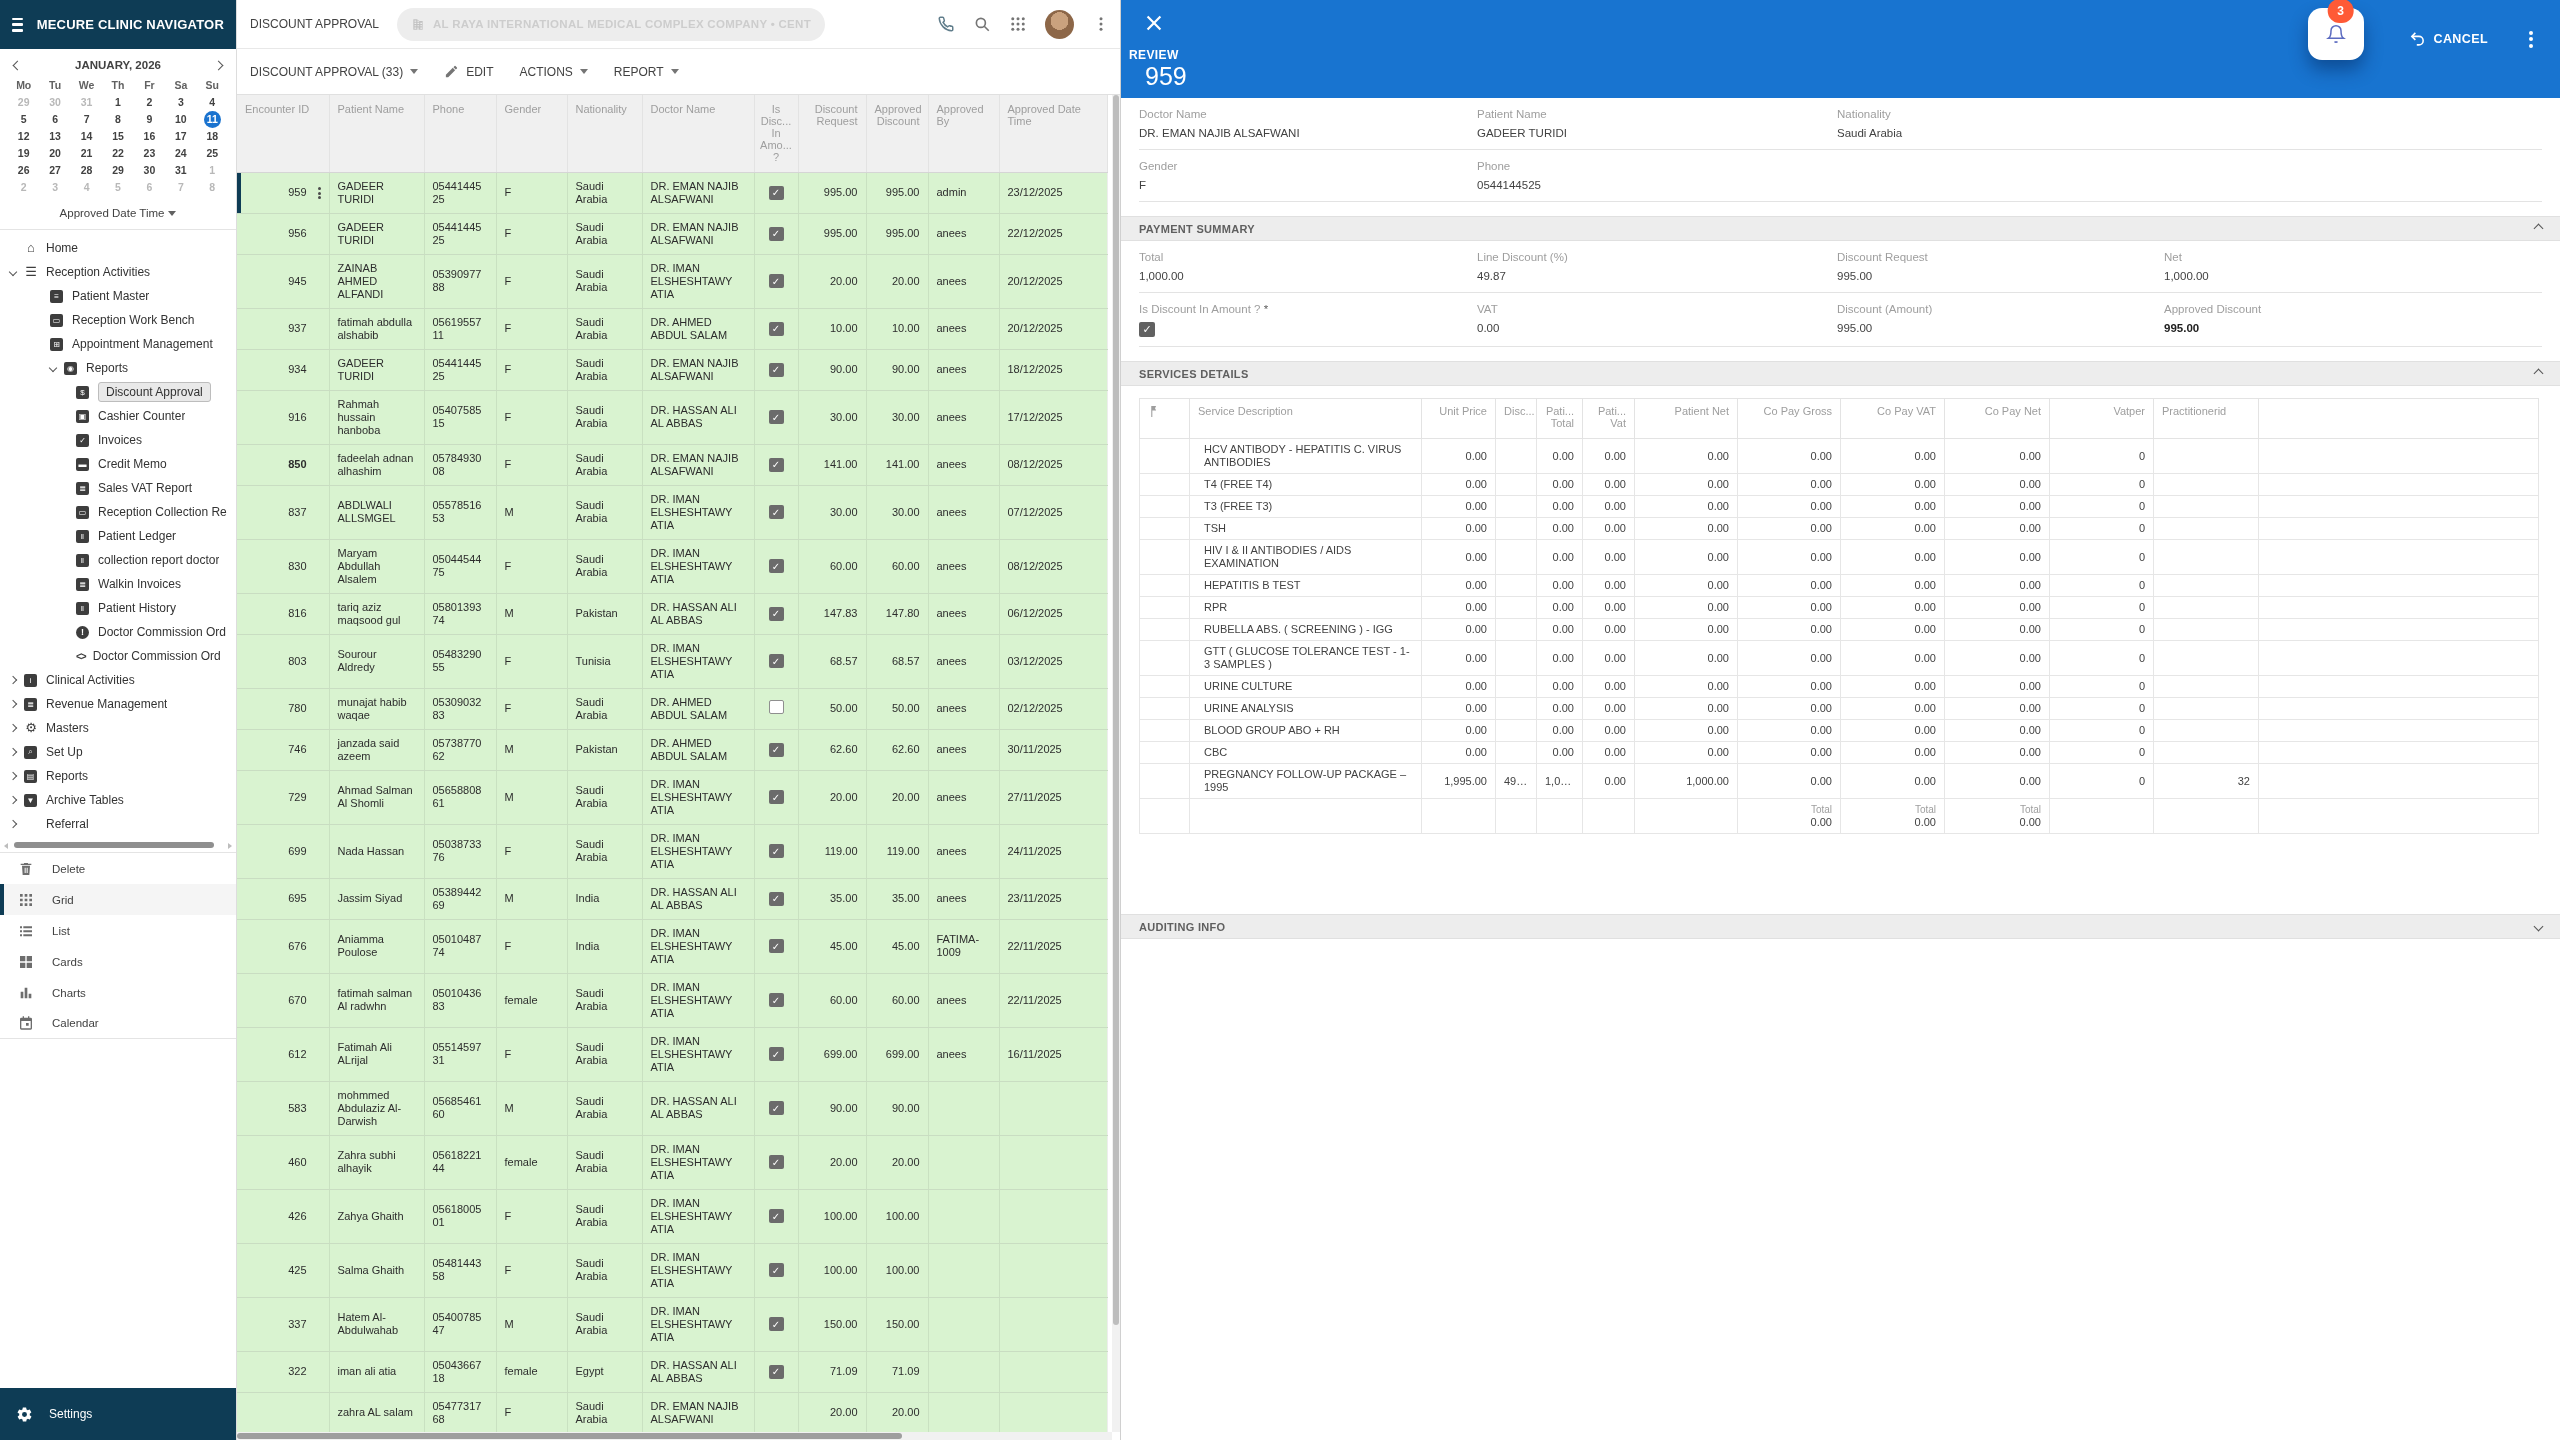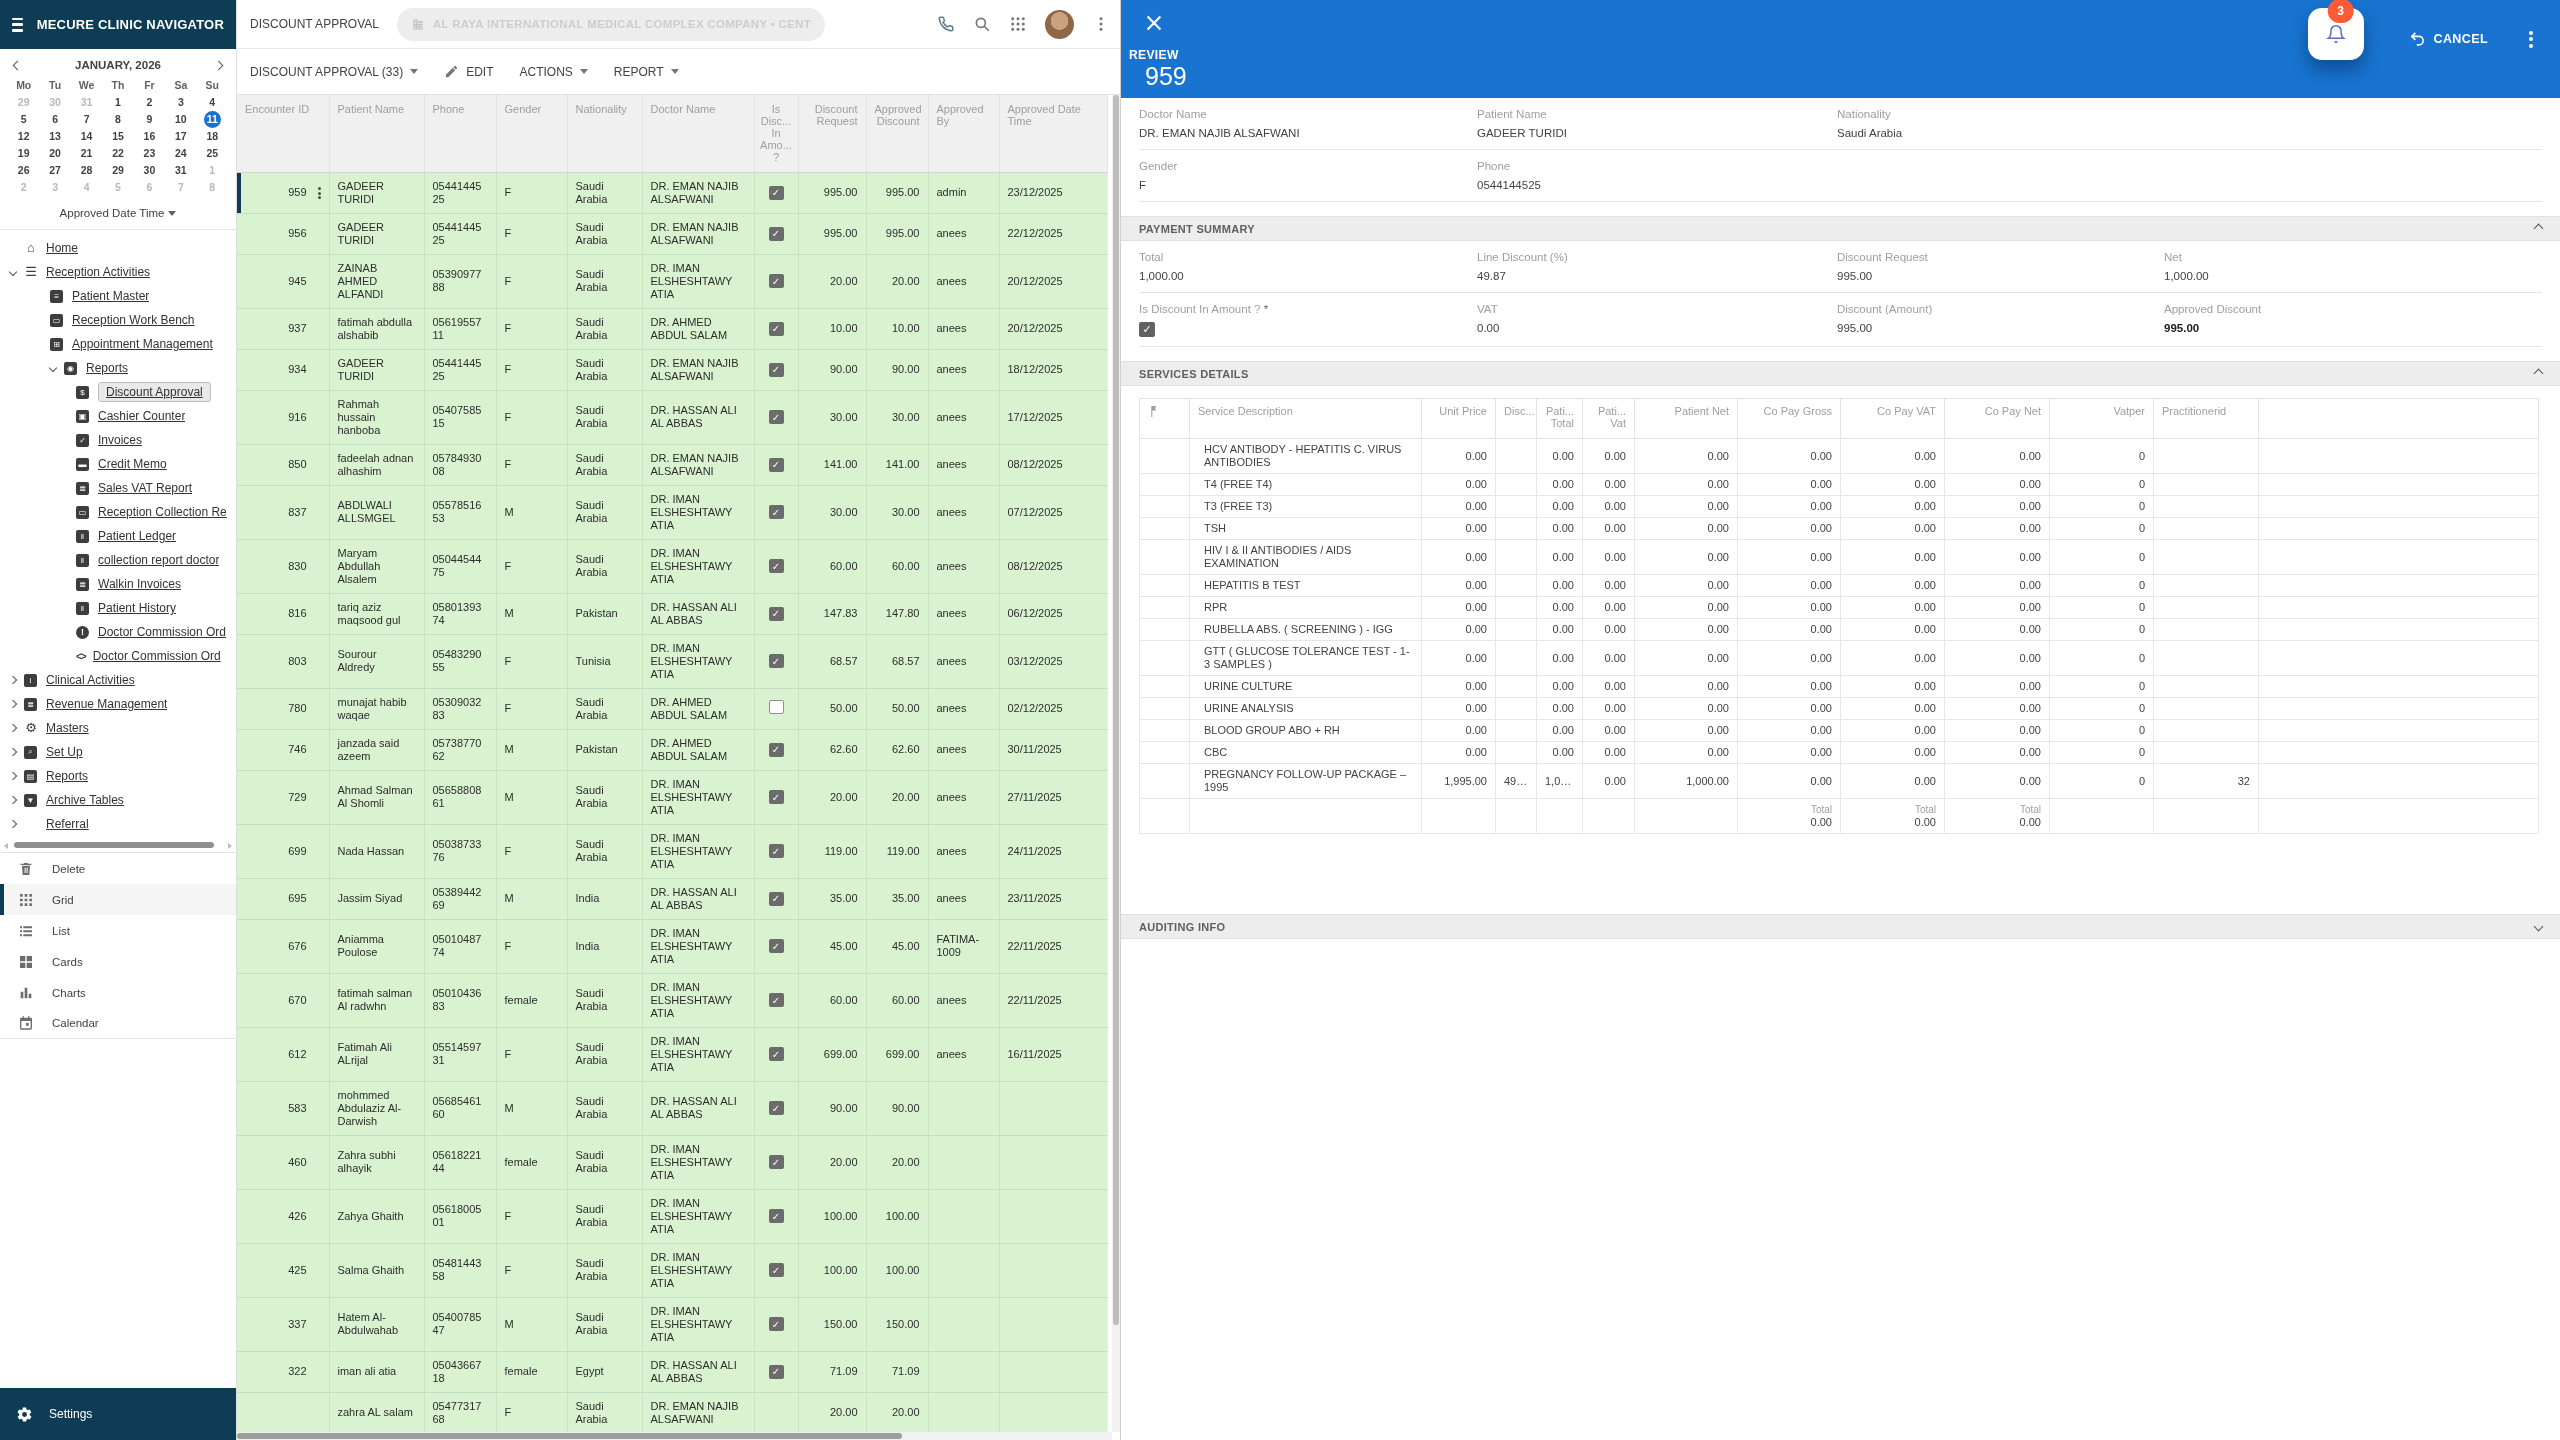--- a/index.html
+++ b/index.html
@@ -31,21 +31,21 @@
   .cal-cell.sel span { width:17px; height:17px; border-radius:50%; background:#1a73cf; color:#fff;
     display:flex; align-items:center; justify-content:center; }
   .cal-filter { display:flex; align-items:center; justify-content:center; gap:4px;
     font-size:11.5px; color:#424242; padding:8px 0 10px; border-bottom:1px solid #e4e4e4; flex:none; cursor:pointer; }
   .tri-down { width:0; height:0; border-left:4px solid transparent; border-right:4px solid transparent; border-top:5px solid #616161; }
 
   .navtree { padding:6px 0 2px; flex:none; }
   .nav-item { height:24px; display:flex; align-items:center; font-size:12px; color:#333;
     white-space:nowrap; overflow:hidden; cursor:pointer; }
   .nav-item .chv { flex:none; width:6px; height:6px; margin-right:8px; }
-  .nav-lbl { overflow:hidden; white-space:nowrap;text-decoration:underline; }
+  .nav-lbl { overflow:hidden; white-space:nowrap; }
   .nav-lbl.selbox { background:#e9e9e9; border:1px solid #bdbdbd; border-radius:3px; padding:2px 7px; }
   .sq-ico { flex:none; width:13px; height:13px; background:#3d3d3d; border-radius:2px; color:#fff;
     font-size:8px; display:flex; align-items:center; justify-content:center; margin-right:9px; }
   .g-ico { flex:none; width:14px; font-size:13px; color:#3d3d3d; margin-right:8px; text-align:center; line-height:14px; }
   .circ-ico { flex:none; width:13px; height:13px; background:#3d3d3d; border-radius:50%; color:#fff;
     font-size:9px; font-weight:bold; display:flex; align-items:center; justify-content:center; margin-right:9px; }
   .code-ico { flex:none; font-size:10px; font-weight:bold; color:#3d3d3d; margin-right:7px; letter-spacing:-1px; }
 
   .hscroll { height:10px; margin:2px 2px; position:relative; flex:none; }
   .hscroll .thumb { position:absolute; left:12px; top:2px; height:6px; width:200px; background:#8f8f8f; border-radius:3px; }
@@ -654,21 +654,21 @@
               <td>F</td>
               <td>Saudi Arabia</td>
               <td>DR. HASSAN ALI AL ABBAS</td>
               <td class="c"><span class="cb">✓</span></td>
               <td class="r">30.00</td>
               <td class="r">30.00</td>
               <td>anees</td>
               <td>17/12/2025</td>
             </tr>
             <tr>
-              <td class="r enc-cell" style="padding-right: 22px;"><span>850</span></td>
+              <td class="r enc-cell" style="padding-right: 22px; font-weight: bold;"><span>850</span></td>
               <td>fadeelah adnan alhashim</td>
               <td>0578493008</td>
               <td>F</td>
               <td>Saudi Arabia</td>
               <td>DR. EMAN NAJIB ALSAFWANI</td>
               <td class="c"><span class="cb">✓</span></td>
               <td class="r">141.00</td>
               <td class="r">141.00</td>
               <td>anees</td>
               <td>08/12/2025</td>

